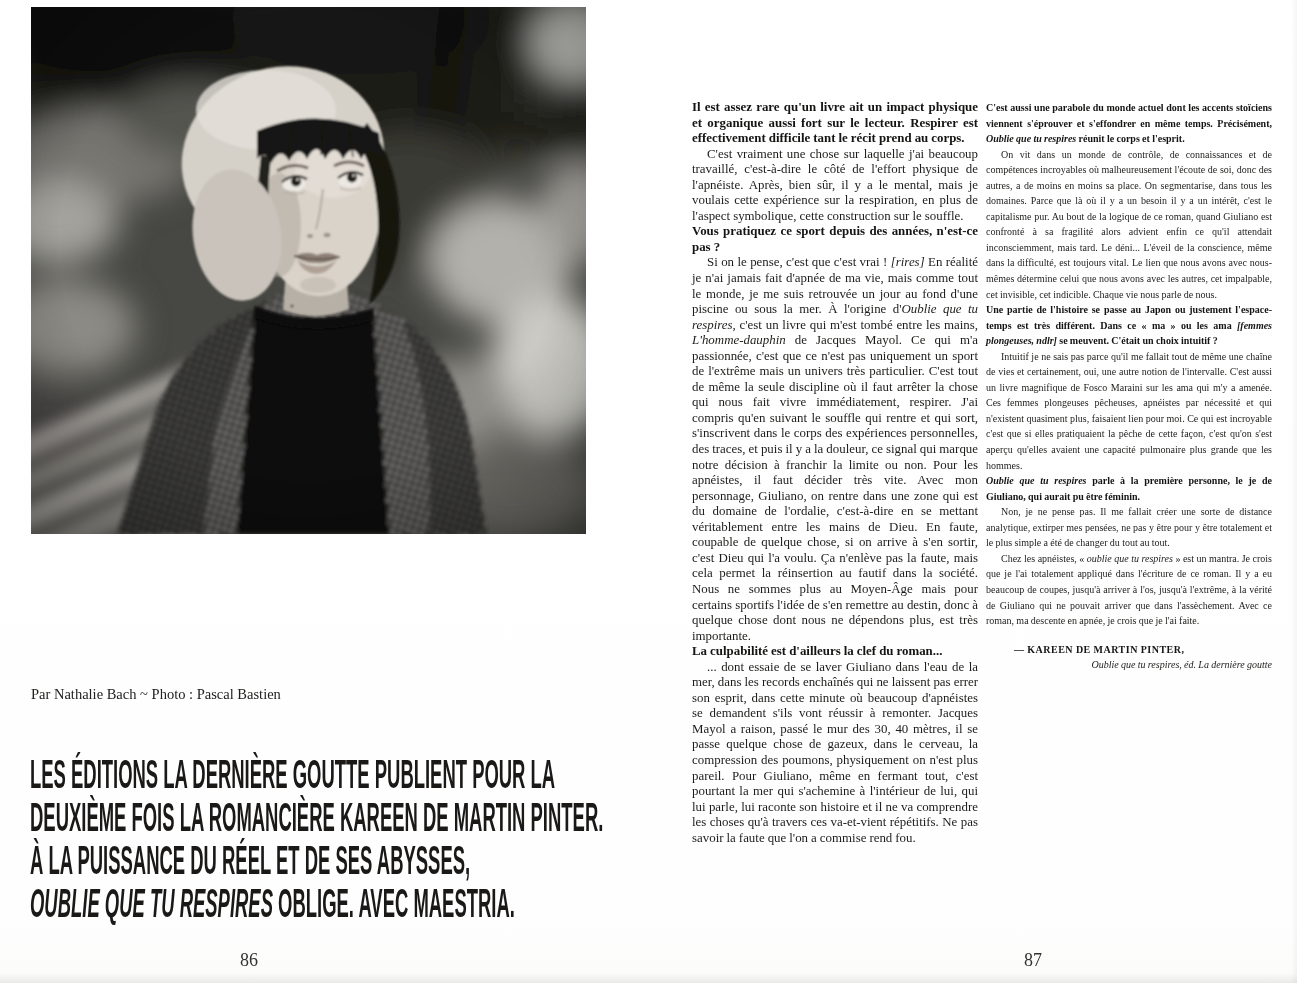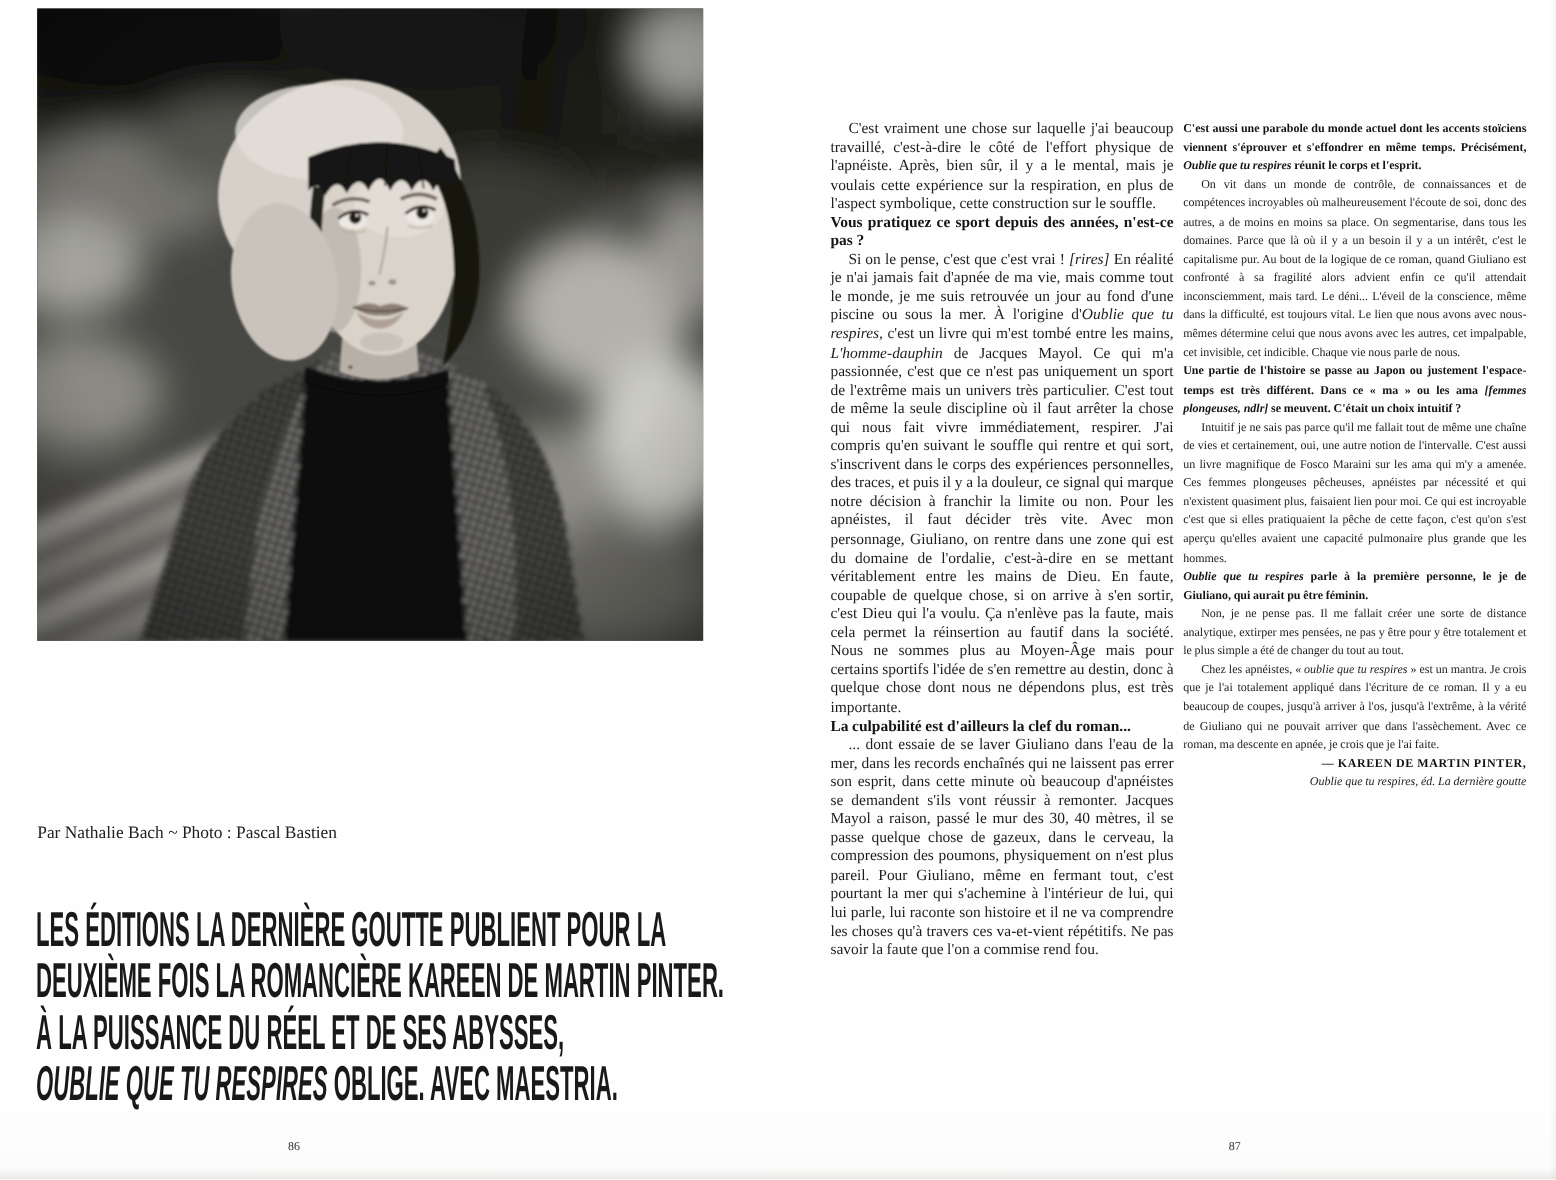--- a/index.html
+++ b/index.html
@@ -33,25 +33,25 @@
 
   
   .col{position:absolute;top:100px;width:286px;font-size:12.9px;line-height:15.55px;
     text-align:justify;color:#1d1c1a;hyphens:auto;-webkit-hyphens:auto;word-spacing:-.2px}
   .col1{left:692px}
   .col2{left:986px;font-size:10px}
   .blk{margin:0}
   .body{text-indent:15px}
   .lead,.question{font-weight:700;color:#151413}
   .question{}
-  .sig-name{font-weight:700;padding-left:28px;text-align:right;letter-spacing:.5px;text-indent:0;color:#151413}
+  .sig-name{font-weight:700;margin-top:13px;padding-left:28px;text-align:left;letter-spacing:.5px;text-indent:0;color:#151413}
   .sig-book{font-style:italic;padding-left:46px;text-align:right;text-indent:0}
   .it{font-style:italic}
 
-  .pagenum{position:absolute;top:950px;font-size:10px;color:#33322f;font-family:"Liberation Serif",serif}
+  .pagenum{position:absolute;top:950px;font-size:18px;color:#33322f;font-family:"Liberation Serif",serif}
   .pn-left{left:240px}
   .pn-right{left:1024px}
 </style>
 </head>
 <body>
 
 <div class="spread">
 
   <figure class="photo">
     <svg viewBox="0 0 555 527" width="555" height="527" role="img" aria-label="">
@@ -166,20 +166,21 @@
   <div class="standfirst">
       <p class="blk sf-line"><span>LES ÉDITIONS LA DERNIÈRE GOUTTE PUBLIENT POUR LA</span></p>
       <p class="blk sf-line"><span>DEUXIÈME FOIS LA ROMANCIÈRE KAREEN DE MARTIN PINTER.</span></p>
       <p class="blk sf-line"><span>À LA PUISSANCE DU RÉEL ET DE SES ABYSSES,</span></p>
       <p class="blk sf-line"><span class="it">OUBLIE QUE TU RESPIRES</span><span> OBLIGE. AVEC MAESTRIA.</span></p>
     </div>
 
   <div class="pagenum pn-left">86</div>
 
   <div class="col col1">
+      <p class="blk lead"><span>Il est assez rare qu'un livre ait un impact physique et organique aussi fort sur le lecteur. Respirer est effectivement difficile tant le récit prend au corps.</span></p>
       <p class="blk body"><span>C'est vraiment une chose sur laquelle j'ai beaucoup travaillé, c'est-à-dire le côté de l'effort physique de l'apnéiste. Après, bien sûr, il y a le mental, mais je voulais cette expérience sur la respiration, en plus de l'aspect symbolique, cette construction sur le souffle.</span></p>
       <p class="blk question"><span>Vous pratiquez ce sport depuis des années, n'est-ce pas ?</span></p>
       <p class="blk body"><span>Si on le pense, c'est que c'est vrai ! </span><span class="it">[rires]</span><span> En réalité je n'ai jamais fait d'apnée de ma vie, mais comme tout le monde, je me suis retrouvée un jour au fond d'une piscine ou sous la mer. À l'origine d'</span><span class="it">Oublie que tu respires</span><span>, c'est un livre qui m'est tombé entre les mains, </span><span class="it">L'homme-dauphin</span><span> de Jacques Mayol. Ce qui m'a passionnée, c'est que ce n'est pas uniquement un sport de l'extrême mais un univers très particulier. C'est tout de même la seule discipline où il faut arrêter la chose qui nous fait vivre immédiatement, respirer. J'ai compris qu'en suivant le souffle qui rentre et qui sort, s'inscrivent dans le corps des expériences personnelles, des traces, et puis il y a la douleur, ce signal qui marque notre décision à franchir la limite ou non. Pour les apnéistes, il faut décider très vite. Avec mon personnage, Giuliano, on rentre dans une zone qui est du domaine de l'ordalie, c'est-à-dire en se mettant véritablement entre les mains de Dieu. En faute, coupable de quelque chose, si on arrive à s'en sortir, c'est Dieu qui l'a voulu. Ça n'enlève pas la faute, mais cela permet la réinsertion au fautif dans la société. Nous ne sommes plus au Moyen-Âge mais pour certains sportifs l'idée de s'en remettre au destin, donc à quelque chose dont nous ne dépendons plus, est très importante.</span></p>
       <p class="blk question"><span>La culpabilité est d'ailleurs la clef du roman...</span></p>
       <p class="blk body"><span>... dont essaie de se laver Giuliano dans l'eau de la mer, dans les records enchaînés qui ne laissent pas errer son esprit, dans cette minute où beaucoup d'apnéistes se demandent s'ils vont réussir à remonter. Jacques Mayol a raison, passé le mur des 30, 40 mètres, il se passe quelque chose de gazeux, dans le cerveau, la compression des poumons, physiquement on n'est plus pareil. Pour Giuliano, même en fermant tout, c'est pourtant la mer qui s'achemine à l'intérieur de lui, qui lui parle, lui raconte son histoire et il ne va comprendre les choses qu'à travers ces va-et-vient répétitifs. Ne pas savoir la faute que l'on a commise rend fou.</span></p>
     </div>
   <div class="col col2">
       <p class="blk lead"><span>C'est aussi une parabole du monde actuel dont les accents stoïciens viennent s'éprouver et s'effondrer en même temps. Précisément, </span><span class="it">Oublie que tu respires</span><span> réunit le corps et l'esprit.</span></p>
       <p class="blk body"><span>On vit dans un monde de contrôle, de connaissances et de compétences incroyables où malheureusement l'écoute de soi, donc des autres, a de moins en moins sa place. On segmentarise, dans tous les domaines. Parce que là où il y a un besoin il y a un intérêt, c'est le capitalisme pur. Au bout de la logique de ce roman, quand Giuliano est confronté à sa fragilité alors advient enfin ce qu'il attendait inconsciemment, mais tard. Le déni... L'éveil de la conscience, même dans la difficulté, est toujours vital. Le lien que nous avons avec nous-mêmes détermine celui que nous avons avec les autres, cet impalpable, cet invisible, cet indicible. Chaque vie nous parle de nous.</span></p>
       <p class="blk question"><span>Une partie de l'histoire se passe au Japon ou justement l'espace-temps est très différent. Dans ce « ma » ou les ama </span><span class="it">[femmes plongeuses, ndlr]</span><span> se meuvent. C'était un choix intuitif ?</span></p>

